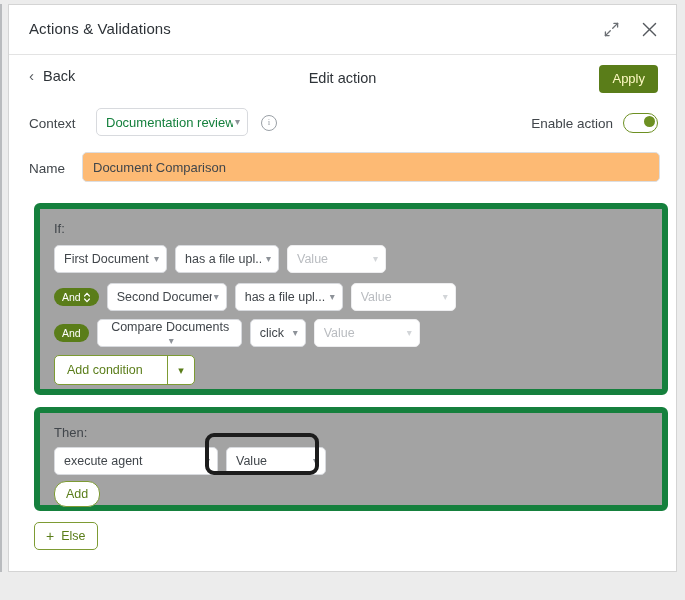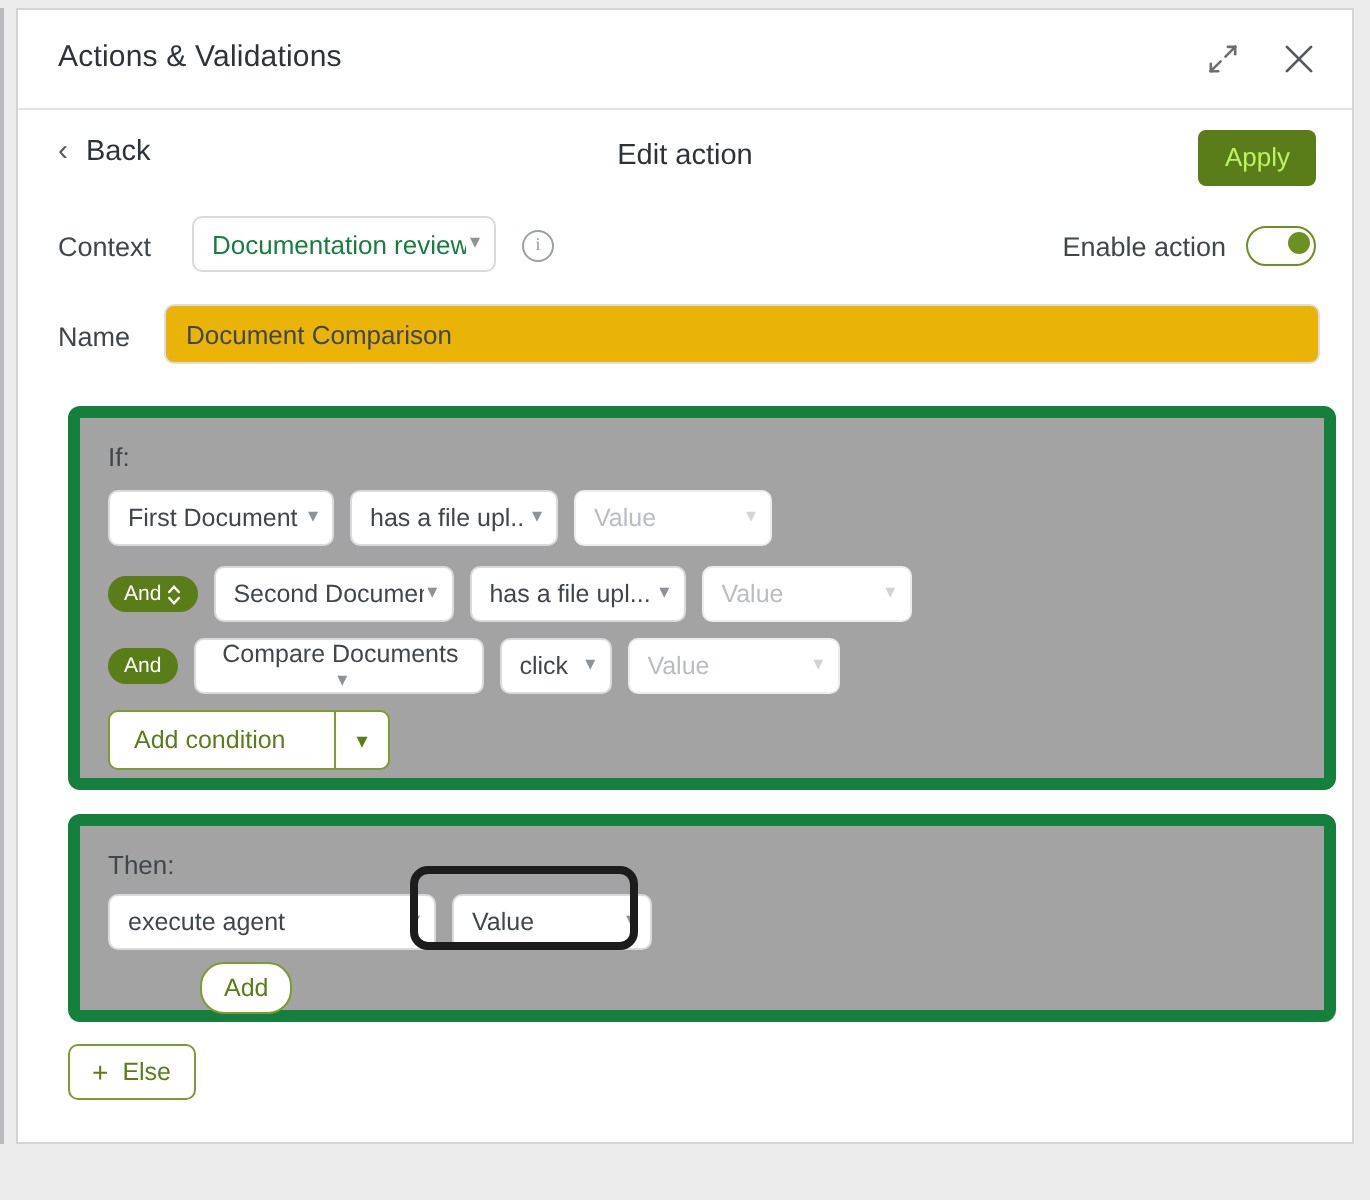--- a/index.html
+++ b/index.html
@@ -67,21 +67,21 @@
     position: absolute;
     left: 0; right: 0; top: 15px;
     text-align: center;
     font-size: 14.5px;
     color: #2e3338;
   }
   .apply-btn {
     position: absolute;
     right: 18px; top: 10px;
     background: #5a7d19;
-    color: #bef264;
+    color: #fef9c3;
     font-size: 13px;
     border: none;
     border-radius: 4px;
     padding: 6px 13px 7px 13px;
     cursor: pointer;
     font-family: inherit;
   }
   
   .context-row {
     position: absolute;
@@ -137,21 +137,21 @@
     background: #6d9022;
   }
   
   .name-row { position: absolute; left: 0; top: 142px; right: 0; height: 48px; }
   .name-label { position: absolute; left: 20px; top: 14px; font-size: 13.5px; color: #41464b; }
   .name-input {
     position: absolute; left: 73px; top: 5px;
     width: 578px; height: 30px;
     border: 1px solid #dcdee1;
     border-radius: 5px;
-    background: #eab308;
+    background: #fdba74;
     font-size: 13px;
     color: #41464b;
     padding: 0 10px;
     box-sizing: border-box;
     font-family: inherit;
     outline: none;
   }
   
   .group-box {
     position: absolute;
@@ -289,21 +289,20 @@
     left: 14px; top: 68px;
     height: 26px;
     border: 1px solid #7d9b33;
     border-radius: 12px;
     background: #fff;
     color: #5a7d19;
     font-size: 12.5px;
     padding: 0 11px;
     cursor: pointer;
     font-family: inherit;
-    margin-left: 46px;
   }
   
   .else-btn {
     position: absolute;
     left: 25px; top: 517px;
     height: 26px;
     border: 1px solid #7d9b33;
     border-radius: 5px;
     background: #fff;
     color: #5a7d19;

